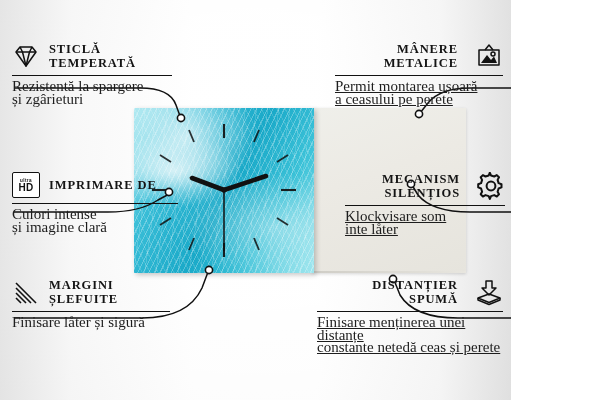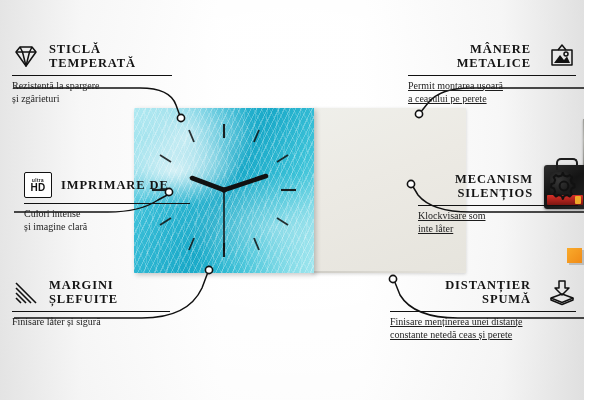--- a/index.html
+++ b/index.html
@@ -1,21 +1,21 @@
 <!DOCTYPE html>
 <html><head>
 <meta charset="utf-8">
 <style>
   html,body{margin:0;padding:0;}
   body{
     width:600px;height:400px;overflow:hidden;
     font-family:"Liberation Serif",serif;
     background:#ffffff;
   }
-  #stage{position:relative;width:584px;height:400px;overflow:hidden;
+  #stage{position:relative;width:511px;height:400px;overflow:hidden;
     background:
       radial-gradient(ellipse 420px 300px at 50% 40%, #ffffff 0%, #fdfdfd 45%, #f3f3f3 75%, #e6e6e6 100%);
   }
   #stage:before{
     content:"";position:absolute;inset:0;
     background:linear-gradient(90deg,#e3e3e3 0%,#f7f7f7 14%,#ffffff 38%,#ffffff 62%,#f6f6f6 86%,#dedede 100%);
     opacity:.85;
   }
 
   
@@ -90,38 +90,38 @@
   .feat.right .head{justify-content:flex-end;gap:17px;}
   .feat .ttl{
     font-family:"Liberation Serif",serif;
     font-size:12.5px;font-weight:700;color:#141414;
     letter-spacing:.9px;line-height:14px;text-transform:uppercase;
   }
   .feat.right .ttl{text-align:right;}
   .feat .rule{height:0;border-top:1.6px solid #111;margin-top:5px;}
   .feat .sub{
     font-family:"Liberation Serif",serif;
-    font-size:10px;color:#1d1d1d;line-height:12.5px;margin-top:4px;
+    font-size:15px;color:#1d1d1d;line-height:12.5px;margin-top:4px;
   }
   .feat.right .sub{text-align:left;text-decoration:underline;}
   .ico{width:28px;height:28px;flex:0 0 28px;display:block;}
 
   .hd-ico{
     width:26px;height:24px;flex:0 0 26px;border:1.6px solid #111;border-radius:2px;
     display:flex;flex-direction:column;align-items:center;justify-content:center;
     background:#fff;
   }
   .hd-ico .u{font-family:"Liberation Sans",sans-serif;font-size:4.6px;font-weight:700;
     letter-spacing:.4px;color:#111;line-height:5px;}
   .hd-ico .h{font-family:"Liberation Sans",sans-serif;font-size:10px;font-weight:700;
     letter-spacing:.2px;color:#111;line-height:10px;}
 
   
   #f-glass{left:12px;top:42px;width:160px;}
-  #f-print{left:12px;top:172px;width:166px;margin-left:12px;}
+  #f-print{left:12px;top:172px;width:166px;}
   #f-edges{left:12px;top:278px;width:158px;}
   #f-hooks{right:8px;top:42px;width:168px;}
   #f-mech{right:6px;top:172px;width:160px;}
   #f-foam{right:8px;top:278px;width:186px;}
 </style>
 </head>
 <body>
 
 <div id="stage">
 

